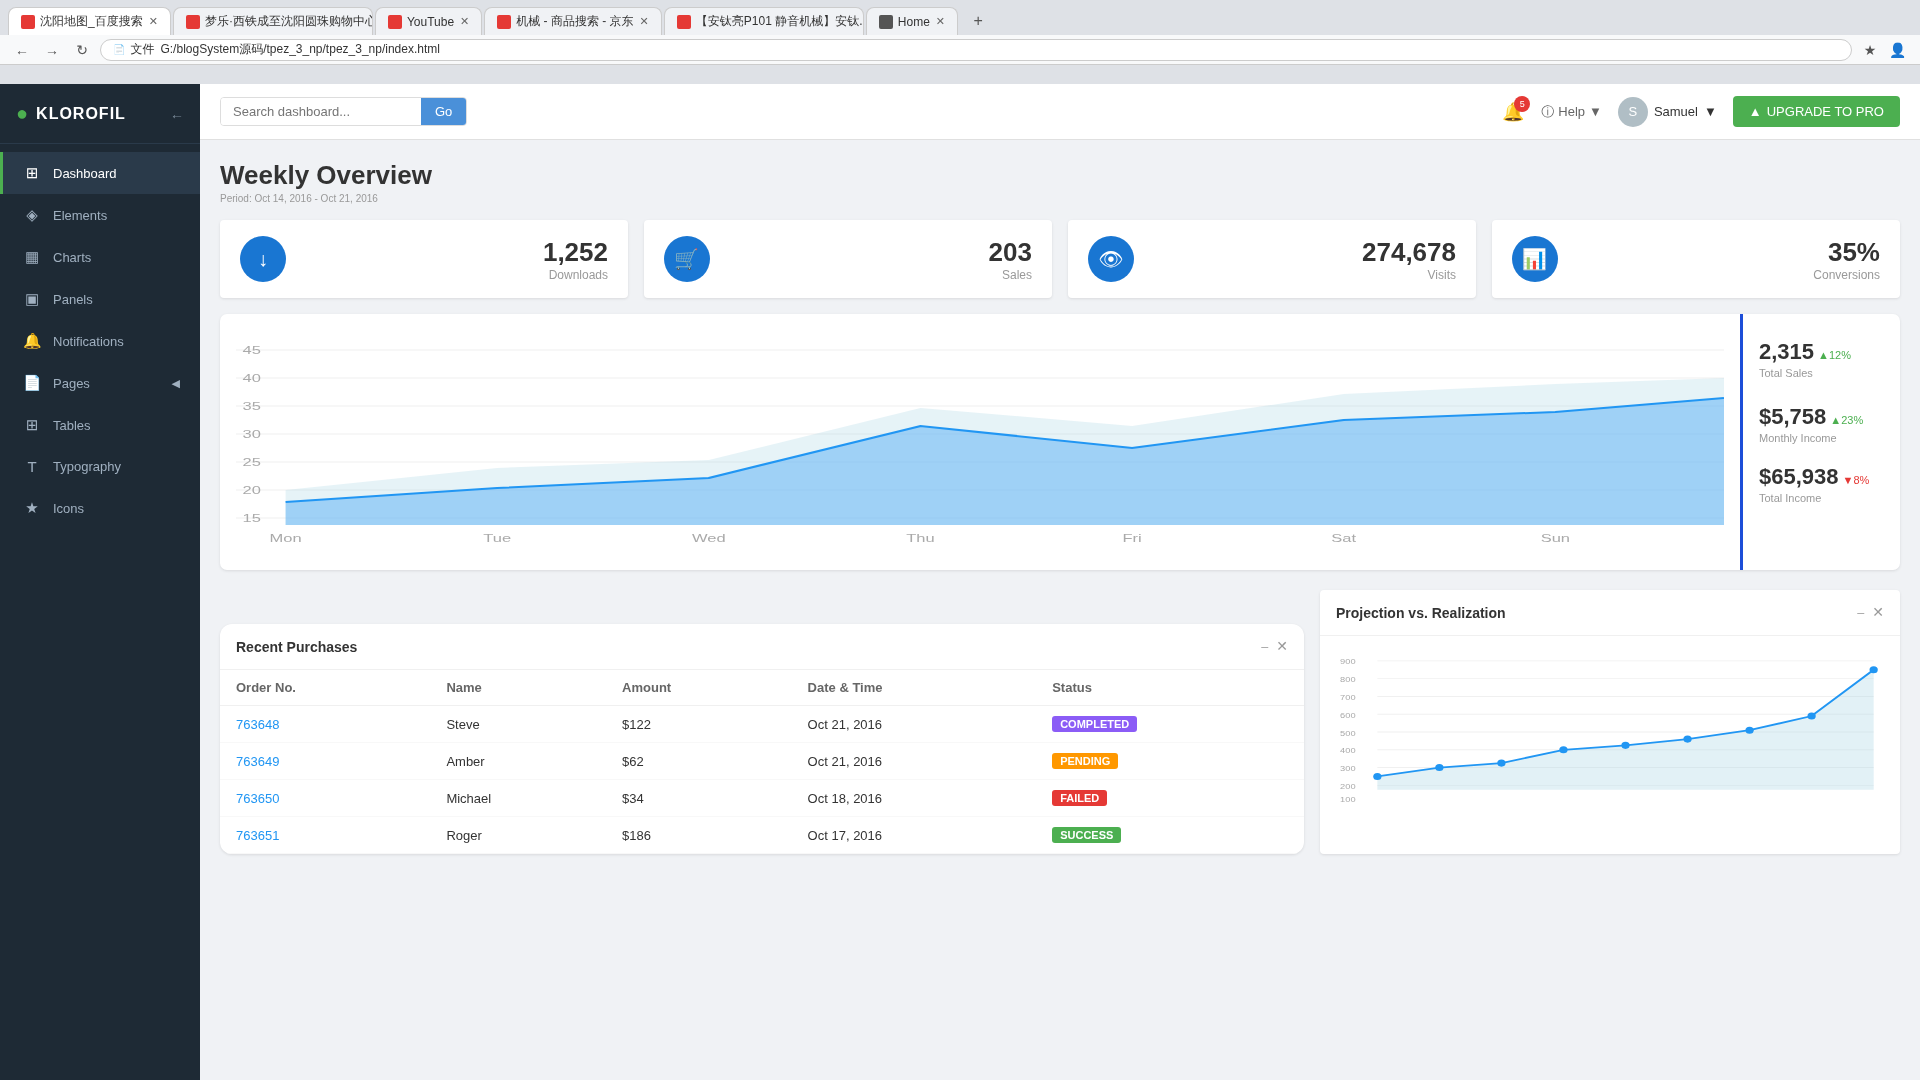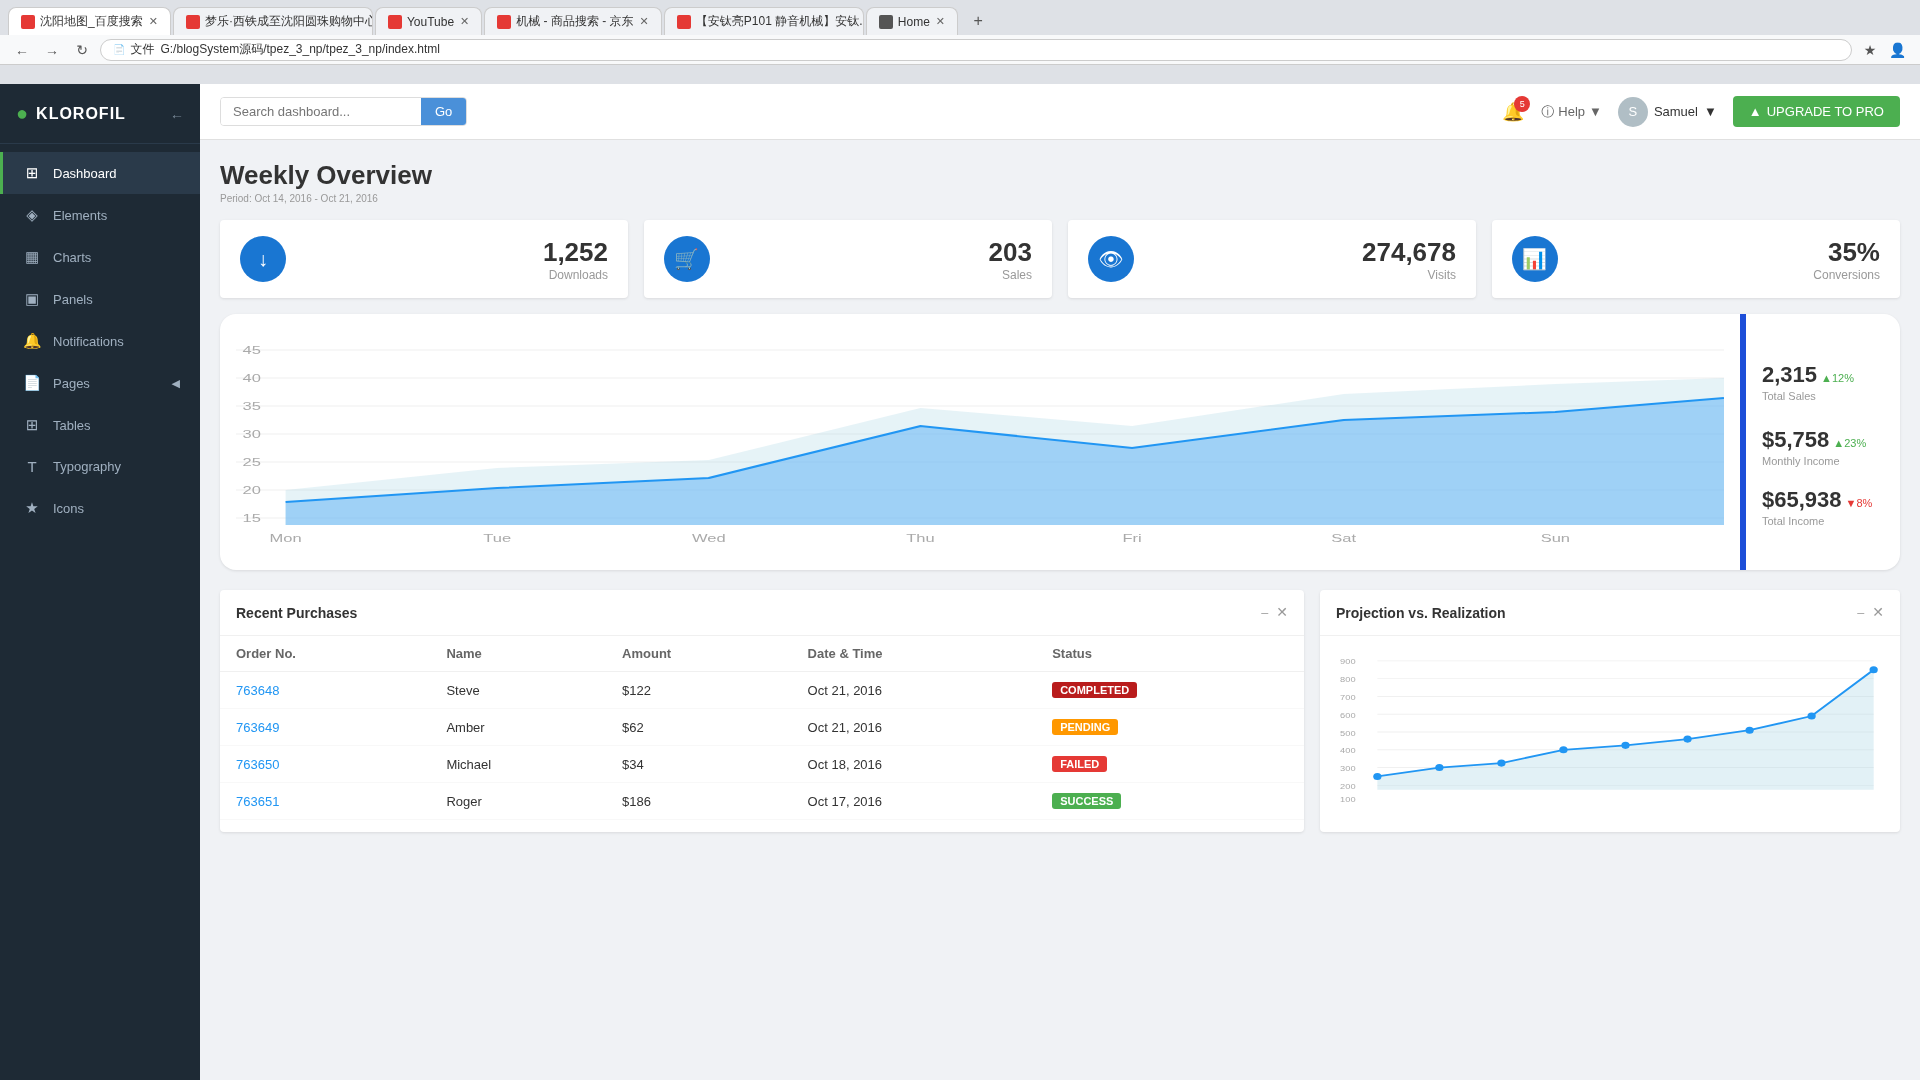--- a/index.html
+++ b/index.html
@@ -60,49 +60,49 @@
 
     
     .stat-cards { display: flex; gap: 16px; margin-bottom: 16px; }
     .stat-card { background: #fff; border-radius: 4px; padding: 16px 20px; flex: 1; display: flex; align-items: center; gap: 16px; box-shadow: 0 1px 3px rgba(0,0,0,0.1); }
     .stat-icon { width: 46px; height: 46px; border-radius: 50%; background: #2196f3; display: flex; align-items: center; justify-content: center; color: #fff; font-size: 20px; flex-shrink: 0; }
     .stat-info { text-align: right; flex: 1; }
     .stat-number { font-size: 26px; font-weight: 700; color: #333; }
     .stat-label { font-size: 12px; color: #999; }
 
     
-    .overview-chart-section { display: flex; gap: 0; background: #fff; border-radius: 16px; box-shadow: 0 1px 3px rgba(0,0,0,0.1); margin-bottom: 20px; }
+    .overview-chart-section { display: flex; gap: 0; background: #fff; border-radius: 7px; box-shadow: 0 1px 3px rgba(0,0,0,0.1); margin-bottom: 20px; }
     .chart-area { flex: 1; padding: 16px; position: relative; overflow: hidden; }
-    .chart-side { width: 160px; padding: 20px 16px; border-left: 6px solid #1d4ed8; display: flex; flex-direction: column; gap: 20px; justify-content: center; }
+    .chart-side { width: 160px; padding: 20px 16px; border-left: 3px solid #1d4ed8; display: flex; flex-direction: column; gap: 20px; }
     .chart-metric { }
     .metric-value { font-size: 22px; font-weight: 700; color: #333; }
     .metric-change { font-size: 11px; margin-left: 4px; }
     .metric-change.up { color: #4caf50; margin-top: 15px; }
     .metric-change.down { color: #e53935; }
     .metric-label { font-size: 11px; color: #999; margin-top: 2px; }
 
     
     .chart-svg { width: 100%; height: 220px; }
 
     
     .bottom-panels { display: flex; gap: 16px; }
-    .purchases-panel { flex: 1; background: #fff; border-radius: 4px; box-shadow: 0 1px 3px rgba(0,0,0,0.1); overflow: hidden; }
+    .purchases-panel { flex: 1; background: #fff; border-radius: 12px; box-shadow: 0 1px 3px rgba(0,0,0,0.1); overflow: hidden; margin-top: 34px; }
     .projection-panel { width: 580px; background: #fff; border-radius: 4px; box-shadow: 0 1px 3px rgba(0,0,0,0.1); overflow: hidden; }
     .panel-header { display: flex; align-items: center; padding: 14px 16px; border-bottom: 1px solid #f0f0f0; }
     .panel-title { font-size: 14px; font-weight: 600; color: #333; flex: 1; }
     .panel-controls { display: flex; gap: 8px; color: #999; font-size: 14px; }
     .panel-control-btn { cursor: pointer; }
 
     
     .purchases-table { width: 100%; border-collapse: collapse; font-size: 13px; }
     .purchases-table th { text-align: left; padding: 10px 16px; color: #666; font-weight: 600; border-bottom: 1px solid #f0f0f0; }
     .purchases-table td { padding: 10px 16px; color: #333; border-bottom: 1px solid #f8f8f8; }
     .order-link { color: #2196f3; text-decoration: none; }
     .status-badge { display: inline-block; padding: 2px 8px; border-radius: 3px; font-size: 11px; font-weight: 600; color: #fff; }
-    .status-completed { background: #b91c1c; }
+    .status-completed { background: #8b5cf6; }
     .status-pending { background: #ff9800; }
     .status-failed { background: #e53935; }
     .status-success { background: #4caf50; }
 
     
     .proj-chart-area { padding: 16px; }
     .proj-chart-svg { width: 100%; height: 160px; }
 
     
     .sidebar-item.active { border-left: 3px solid #4caf50; }

